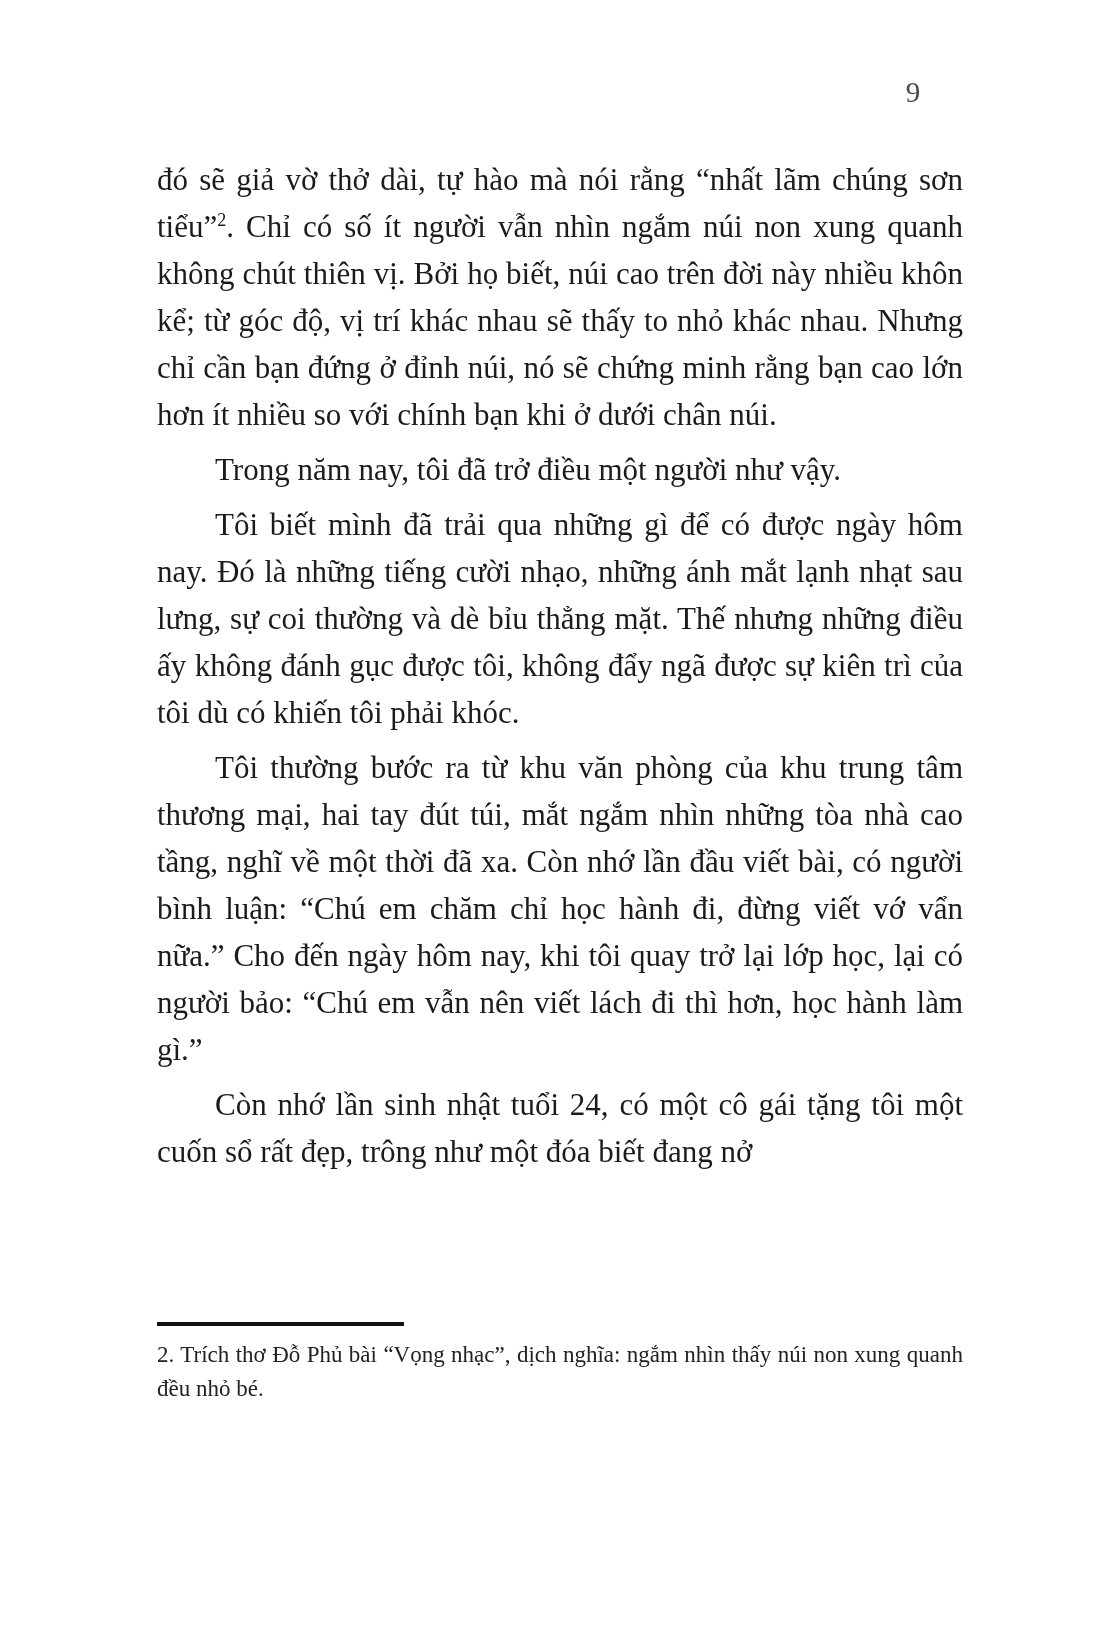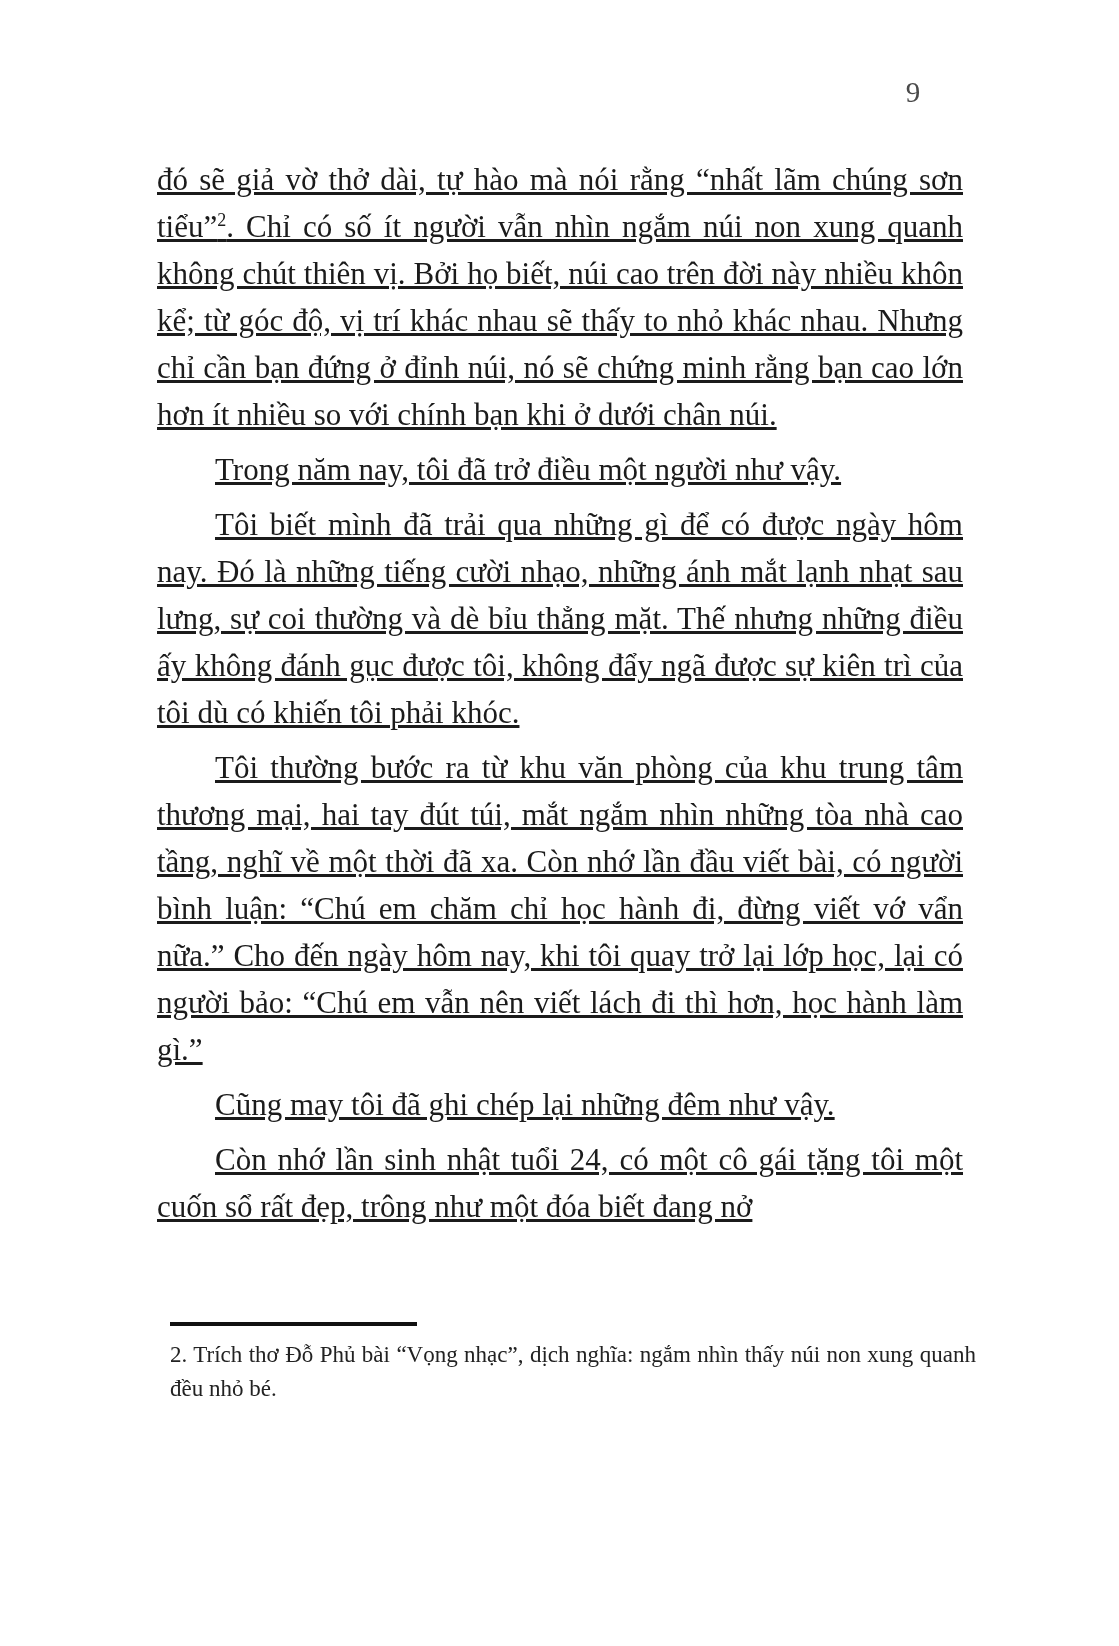--- a/index.html
+++ b/index.html
@@ -30,40 +30,38 @@
     color: #4a4a4a;
   }
   .text-block {
     position: absolute;
     left: 157px;
     top: 156px;
     width: 806px;
     font-size: 31px;
     line-height: 47px;
     text-align: justify;
-    text-decoration: underline;
   }
   .para {
     margin: 0 0 8px 0;
     text-indent: 58px;
   }
   .para.no-indent {
     text-indent: 0;
   }
   .fnref {
     font-size: 0.58em;
     vertical-align: super;
     line-height: 0;
   }
   .footnote {
     position: absolute;
     left: 157px;
     top: 1322px;
     width: 806px;
-    margin-left: 13px;
   }
   .footnote-rule {
     width: 247px;
     height: 4px;
     background: #111111;
     margin-bottom: 12px;
   }
   .footnote-text {
     margin: 0;
     font-size: 23px;
@@ -82,21 +80,20 @@
   <div class="text-block">
 
     <p class="para no-indent"><span>đó sẽ giả vờ thở dài, tự hào mà nói rằng “nhất lãm chúng sơn tiểu”</span><sup class="fnref">2</sup><span>. Chỉ có số ít người vẫn nhìn ngắm núi non xung quanh không chút thiên vị. Bởi họ biết, núi cao trên đời này nhiều khôn kể; từ góc độ, vị trí khác nhau sẽ thấy to nhỏ khác nhau. Nhưng chỉ cần bạn đứng ở đỉnh núi, nó sẽ chứng minh rằng bạn cao lớn hơn ít nhiều so với chính bạn khi ở dưới chân núi.</span></p>
 
     <p class="para">Trong năm nay, tôi đã trở điều một người như vậy.</p>
 
     <p class="para">Tôi biết mình đã trải qua những gì để có được ngày hôm nay. Đó là những tiếng cười nhạo, những ánh mắt lạnh nhạt sau lưng, sự coi thường và dè bỉu thẳng mặt. Thế nhưng những điều ấy không đánh gục được tôi, không đẩy ngã được sự kiên trì của tôi dù có khiến tôi phải khóc.</p>
 
     <p class="para">Tôi thường bước ra từ khu văn phòng của khu trung tâm thương mại, hai tay đút túi, mắt ngắm nhìn những tòa nhà cao tầng, nghĩ về một thời đã xa. Còn nhớ lần đầu viết bài, có người bình luận: “Chú em chăm chỉ học hành đi, đừng viết vớ vẩn nữa.” Cho đến ngày hôm nay, khi tôi quay trở lại lớp học, lại có người bảo: “Chú em vẫn nên viết lách đi thì hơn, học hành làm gì.”</p>
 
-    <p class="para">Cũng may tôi đã ghi chép lại những đêm như vậy.</p>
 
     <p class="para">Còn nhớ lần sinh nhật tuổi 24, có một cô gái tặng tôi một cuốn sổ rất đẹp, trông như một đóa biết đang nở</p>
 
   </div>
 
   <div class="footnote">
     <div class="footnote-rule"></div>
     <p class="footnote-text">2. Trích thơ Đỗ Phủ bài “Vọng nhạc”, dịch nghĩa: ngắm nhìn thấy núi non xung quanh đều nhỏ bé.</p>
   </div>
 

